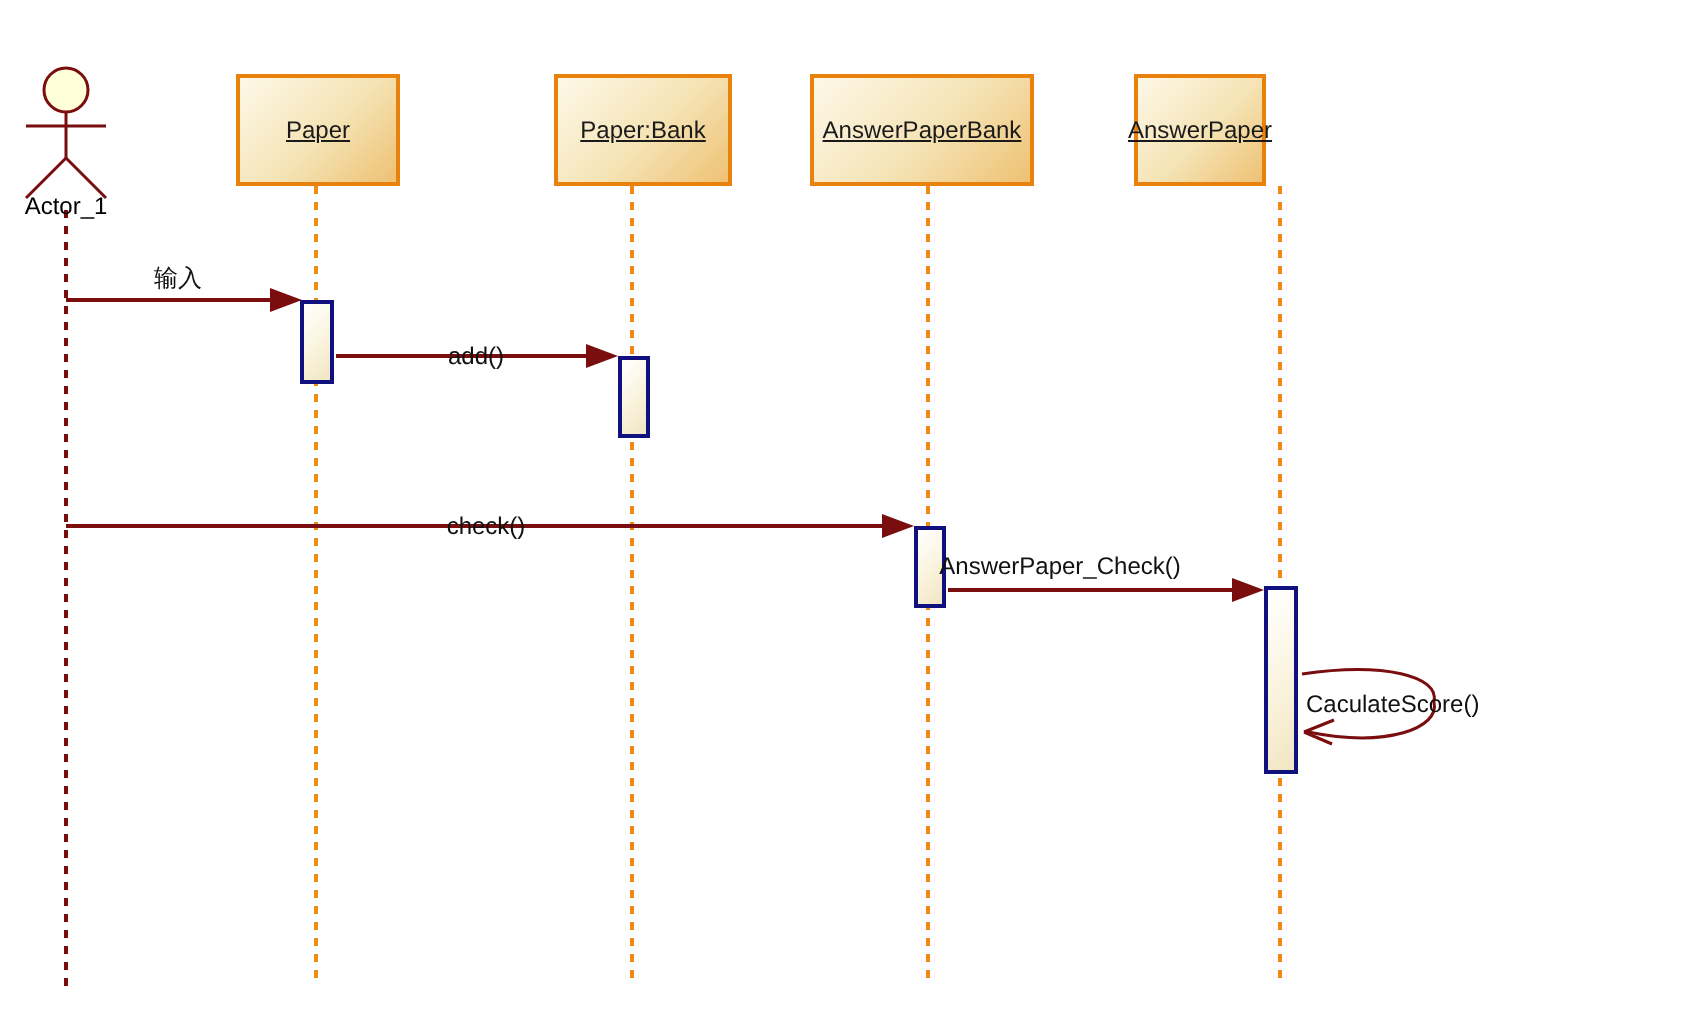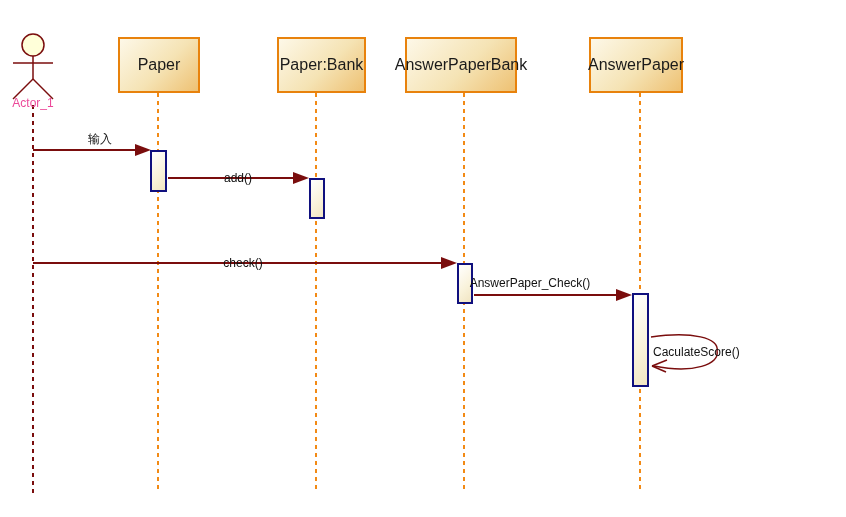--- a/index.html
+++ b/index.html
@@ -13,41 +13,42 @@
   }
   .canvas svg { position:absolute; left:0; top:0; }
   .obj-box {
     position:absolute;
     top:37px; height:56px;
     border:2px solid #e8820c;
     background:linear-gradient(135deg, #fdf8e8 0%, #f5e3b4 55%, #eec173 100%);
     display:flex; align-items:center; justify-content:center;
   }
   .obj-label {
-    font-size:16px;
+    font-size:12px;
     color:#1a1a1a;
+    text-decoration:underline;
     white-space:nowrap;
   }
   .activation {
     position:absolute;
     border:2px solid #10107e;
     background:linear-gradient(135deg, #ffffff 0%, #f9f2da 60%, #f1e5c2 100%);
   }
   .msg-label {
     position:absolute;
     font-size:12px;
     color:#111111;
     white-space:nowrap;
     transform:translateX(-50%);
   }
   .msg-label.left-align { transform:none; }
   .actor-label {
     position:absolute;
     font-size:12px;
-    color:#ec4899;
+    color:#000000;
     white-space:nowrap;
     transform:translateX(-50%);
   }
 </style>
 </head>
 <body>
 
 <div class="canvas">
 
   <svg width="846" height="517" viewBox="0 0 846 517">
@@ -95,30 +96,30 @@
 
   <div class="obj-box" style="left:118px;width:82px">
     <span class="obj-label">Paper</span>
   </div>
   <div class="obj-box" style="left:277px;width:89px">
     <span class="obj-label">Paper:Bank</span>
   </div>
   <div class="obj-box" style="left:405px;width:112px">
     <span class="obj-label">AnswerPaperBank</span>
   </div>
-  <div class="obj-box" style="left:589px;width:94px">
+  <div class="obj-box" style="left:567px;width:66px">
     <span class="obj-label">AnswerPaper</span>
   </div>
 
   <div class="actor-label" style="left:33px;top:96px">Actor_1</div>
 
   <div class="activation" style="left:150px;top:150px;width:17px;height:42px"></div>
   <div class="activation" style="left:309px;top:178px;width:16px;height:41px"></div>
   <div class="activation" style="left:457px;top:263px;width:16px;height:41px"></div>
   <div class="activation" style="left:632px;top:293px;width:17px;height:94px"></div>
 
-  <div class="msg-label" style="left:100px;top:131px">输入</div>
+  <div class="msg-label" style="left:89px;top:131px">输入</div>
   <div class="msg-label" style="left:238px;top:171px">add()</div>
   <div class="msg-label" style="left:243px;top:256px">check()</div>
   <div class="msg-label" style="left:530px;top:276px">AnswerPaper_Check()</div>
   <div class="msg-label left-align" style="left:653px;top:345px">CaculateScore()</div>
 
 </div>
 
 </body></html>

